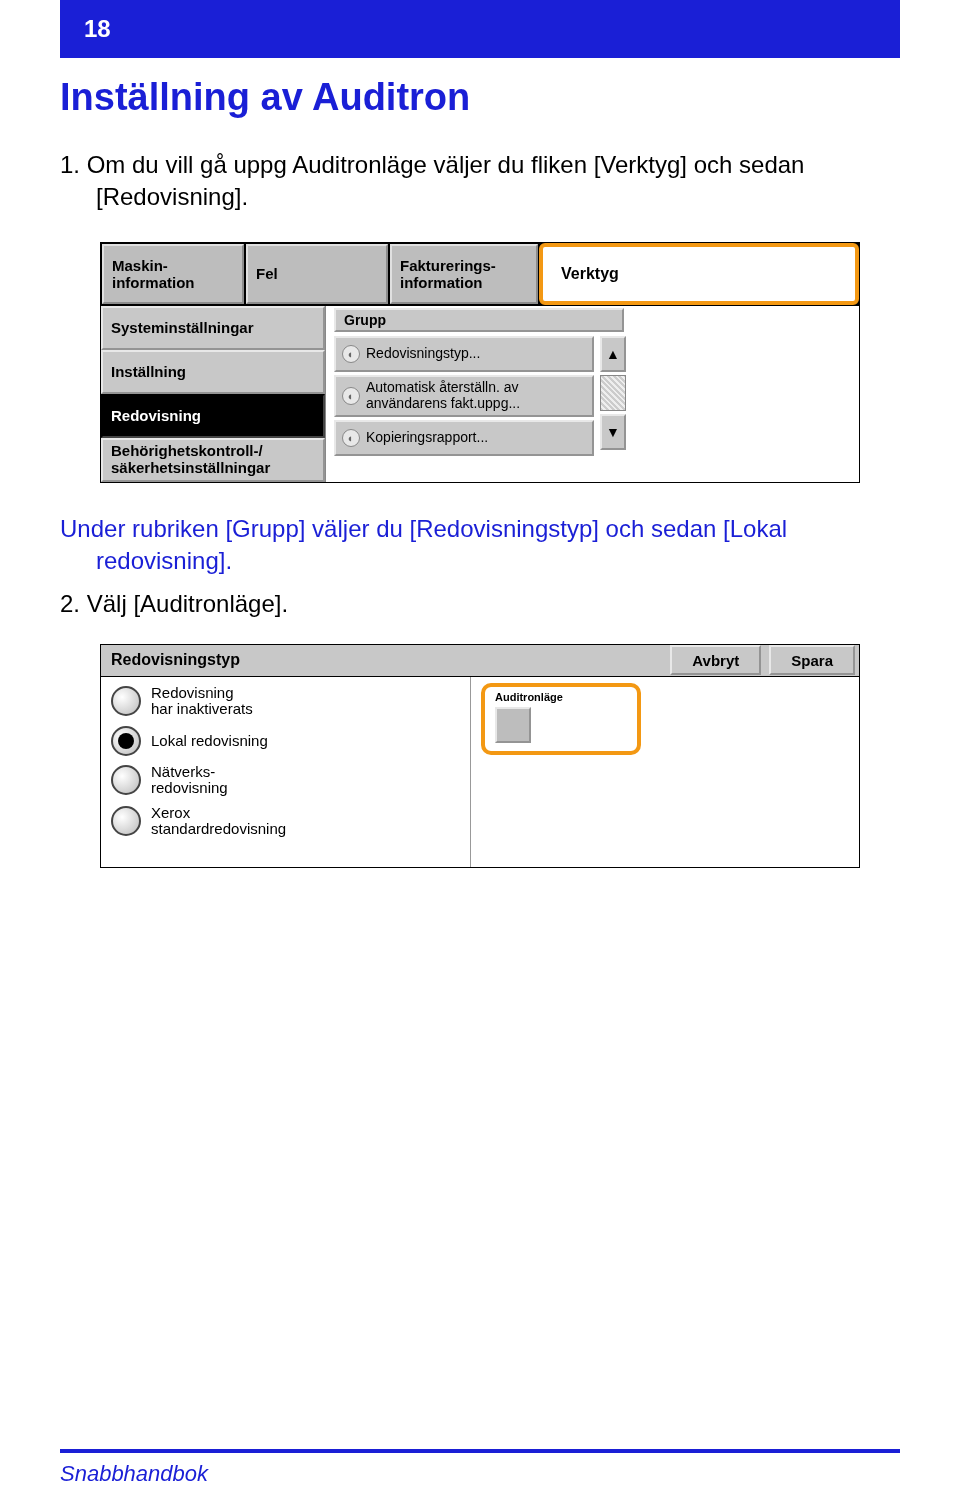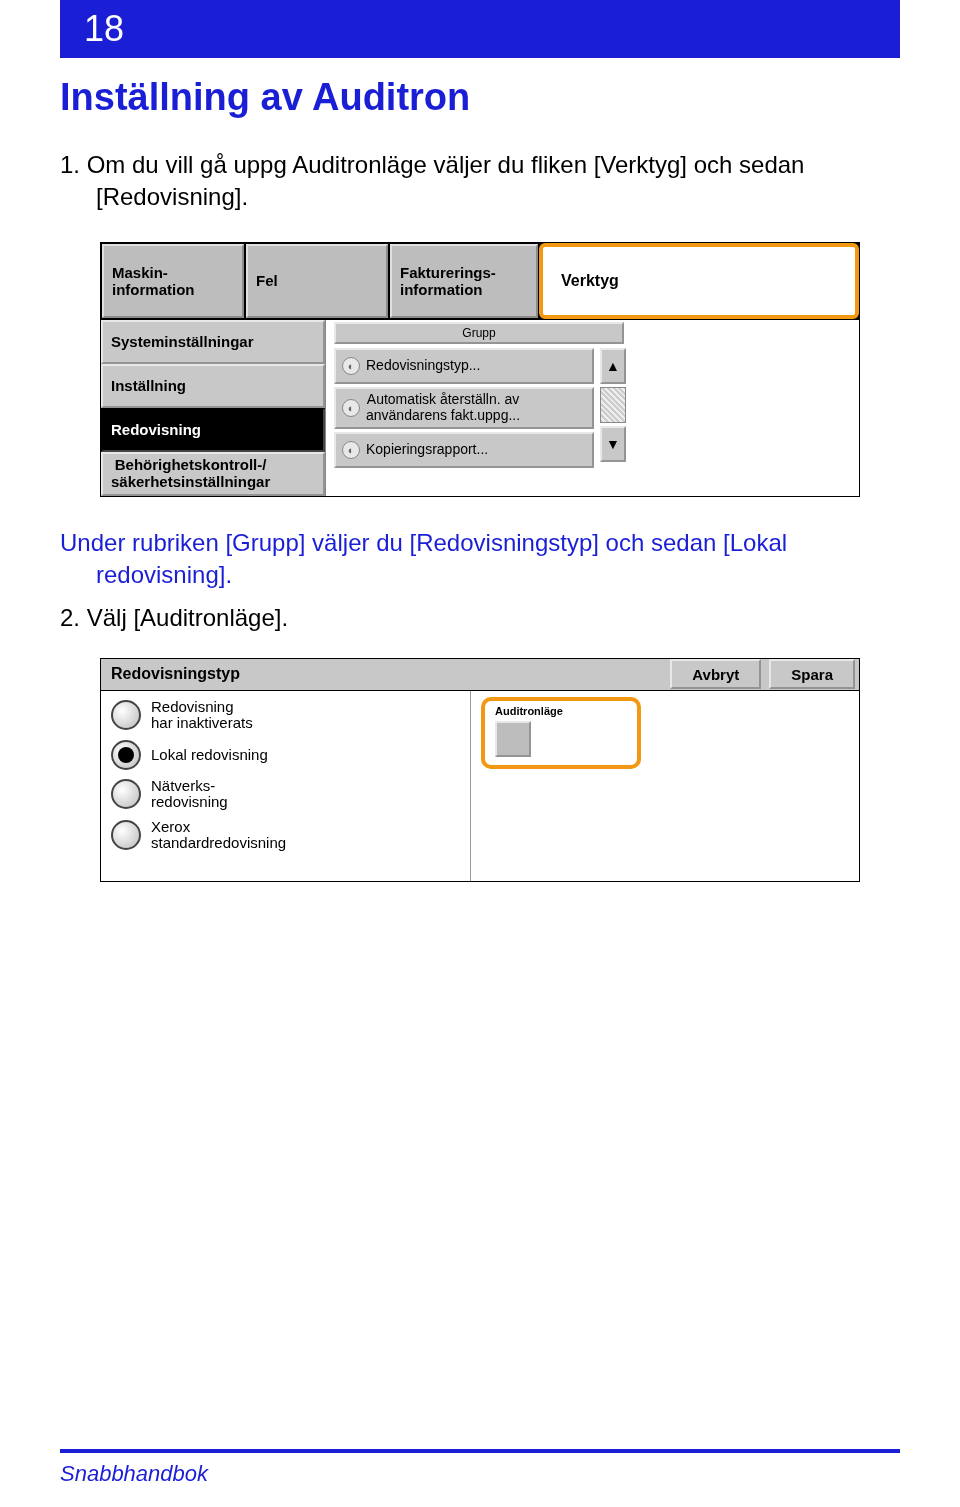--- a/index.html
+++ b/index.html
@@ -15,22 +15,22 @@
   }
   .header-bar {
     background: #1a1fd6;
     height: 58px;
     margin: 0 0 12px 0;
     display: flex;
     align-items: center;
   }
   .page-num {
     color: #fff;
-    font-size: 36px;
-    font-weight: normal;
+    font-size: 24px;
+    font-weight: bold;
     padding-left: 24px;
   }
   .title {
     color: #1a1fd6;
     font-size: 38px;
     font-weight: bold;
     margin: 18px 0 30px 0;
   }
   .body-text {
     font-size: 24px;
@@ -57,21 +57,21 @@
 
   
   .shot1 {
     border: 1px solid #000;
     width: 760px;
     background: #000;
     margin: 0 auto 10px auto;
   }
   .shot1-tabs {
     display: flex;
-    height: 76px;
+    height: 62px;
     background: #000;
   }
   .tab {
     background: #bdbdbd;
     border: 2px outset #e0e0e0;
     margin: 1px;
     padding: 4px 8px;
     font-size: 15px;
     font-weight: bold;
     line-height: 1.15;
@@ -85,21 +85,20 @@
     background: #fff;
     font-weight: bold;
     font-size: 16px;
     display: flex;
     align-items: center;
   }
   .shot1-body {
     background: #fff;
     display: flex;
     border-top: 1px solid #000;
-    text-align: center;
   }
   .shot1-left {
     width: 225px;
     display: flex;
     flex-direction: column;
     border-right: 1px solid #888;
   }
   .side-btn {
     background: #c8c8c8;
     border: 2px outset #e8e8e8;
@@ -115,22 +114,22 @@
     background: #000;
     color: #fff;
     border: 2px inset #444;
   }
   .shot1-right {
     flex: 1;
     background: #fff;
     padding: 2px 8px 6px 8px;
   }
   .grp-label {
-    font-weight: normal;
-    font-size: 12px;
+    font-weight: bold;
+    font-size: 14px;
     background: #c8c8c8;
     border: 2px outset #e8e8e8;
     padding: 2px 8px;
     margin-bottom: 4px;
     width: 290px;
   }
   .grp-row-wrap { display: flex; gap: 6px; }
   .grp-list { width: 260px; }
   .grp-item {
     background: #c8c8c8;

